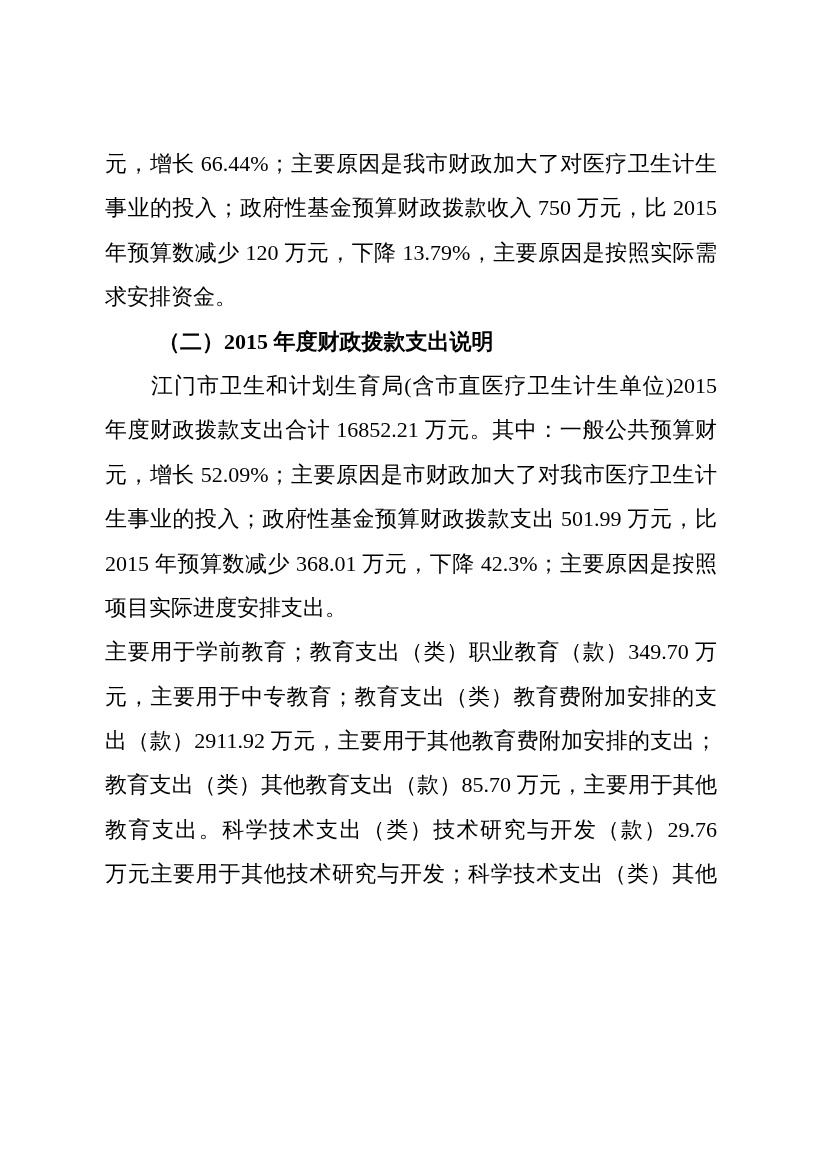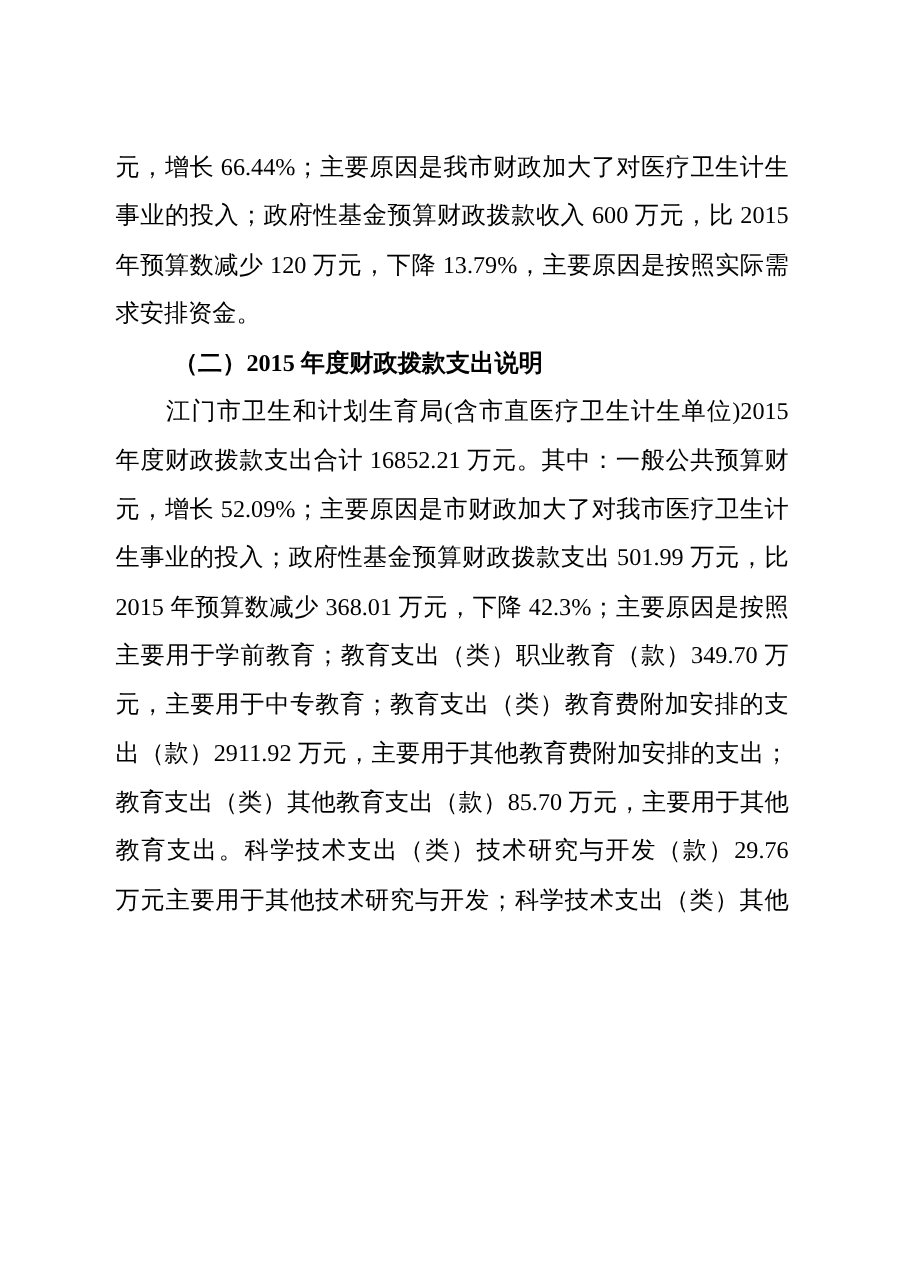--- a/index.html
+++ b/index.html
@@ -12,21 +12,21 @@
     width: 827px;
     height: 1169px;
     background: #ffffff;
     color: #000000;
     font-family: "Liberation Serif", "DejaVu Serif", serif;
     overflow: hidden;
   }
   .content {
     position: absolute;
     left: 105px;
-    top: 130px;
+    top: 142px;
     width: 612px;
     font-size: 22px;
     line-height: 44.4px;
   }
   
   .line {
     height: 44.4px;
     text-align: justify;
     text-align-last: justify; 
     white-space: nowrap;
@@ -46,33 +46,34 @@
   }
 </style>
 </head>
 <body>
 
 <div class="page">
   <div class="content">
 
     <div>
       <div class="line">元，增长 66.44%；主要原因是我市财政加大了对医疗卫生计生</div>
-      <div class="line">事业的投入；政府性基金预算财政拨款收入 600 万元，比 2015</div>
+      <div class="line">事业的投入；政府性基金预算财政拨款收入 750 万元，比 2015</div>
       <div class="line">年预算数减少 120 万元，下降 13.79%，主要原因是按照实际需</div>
       <div class="line end">求安排资金。</div>
     </div>
 
     <div class="line end head-indent bold">（二）2015 年度财政拨款支出说明</div>
 
     <div>
       <div class="line indent">江门市卫生和计划生育局(含市直医疗卫生计生单位)2015</div>
       <div class="line">年度财政拨款支出合计 16852.21 万元。其中：一般公共预算财</div>
       <div class="line">元，增长 52.09%；主要原因是市财政加大了对我市医疗卫生计</div>
       <div class="line">生事业的投入；政府性基金预算财政拨款支出 501.99 万元，比</div>
       <div class="line">2015 年预算数减少 368.01 万元，下降 42.3%；主要原因是按照</div>
+      <div class="line end">项目实际进度安排支出。</div>
     </div>
 
     <div>
       <div class="line">主要用于学前教育；教育支出（类）职业教育（款）349.70 万</div>
       <div class="line">元，主要用于中专教育；教育支出（类）教育费附加安排的支</div>
       <div class="line">出（款）2911.92 万元，主要用于其他教育费附加安排的支出；</div>
       <div class="line">教育支出（类）其他教育支出（款）85.70 万元，主要用于其他</div>
       <div class="line">教育支出。科学技术支出（类）技术研究与开发（款）29.76</div>
       <div class="line">万元主要用于其他技术研究与开发；科学技术支出（类）其他</div>
     </div>

